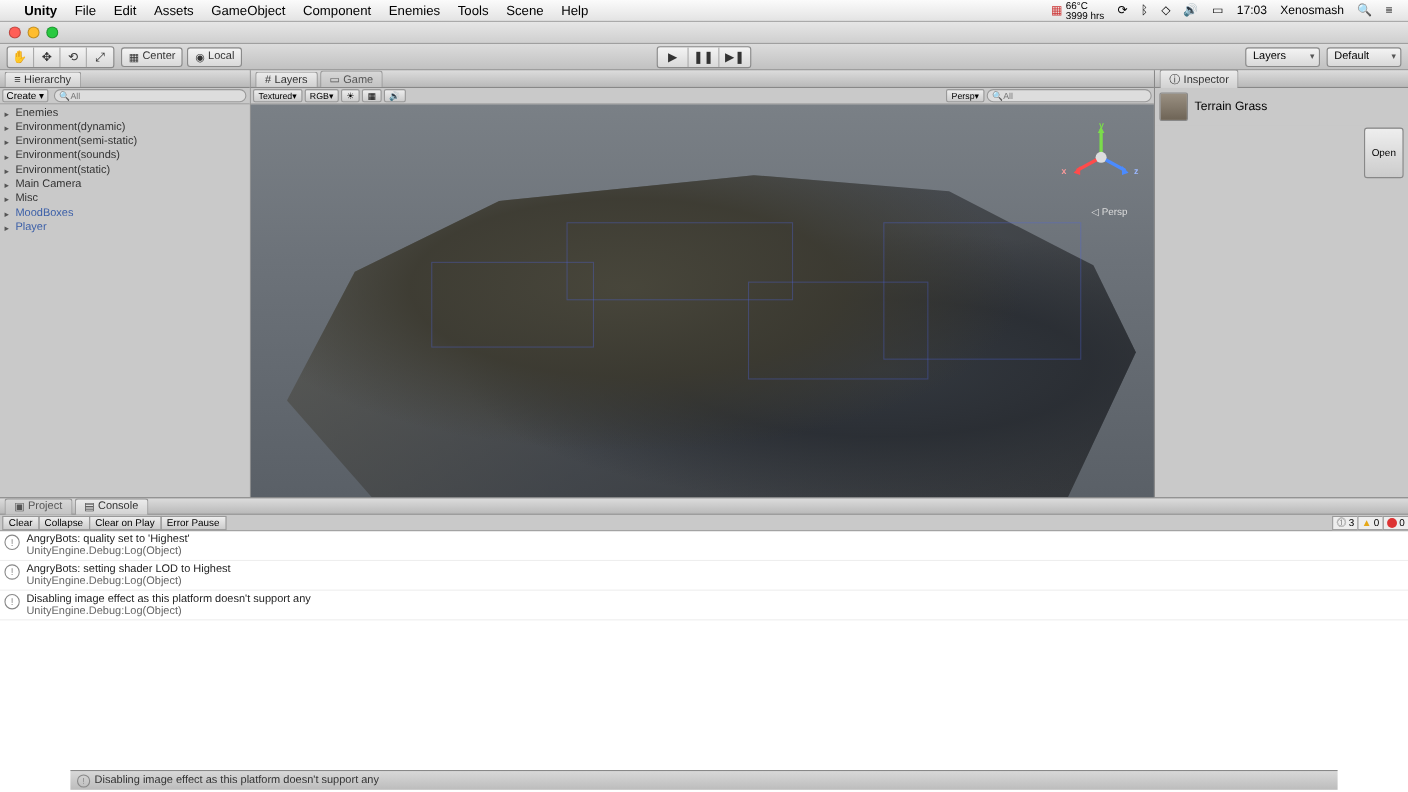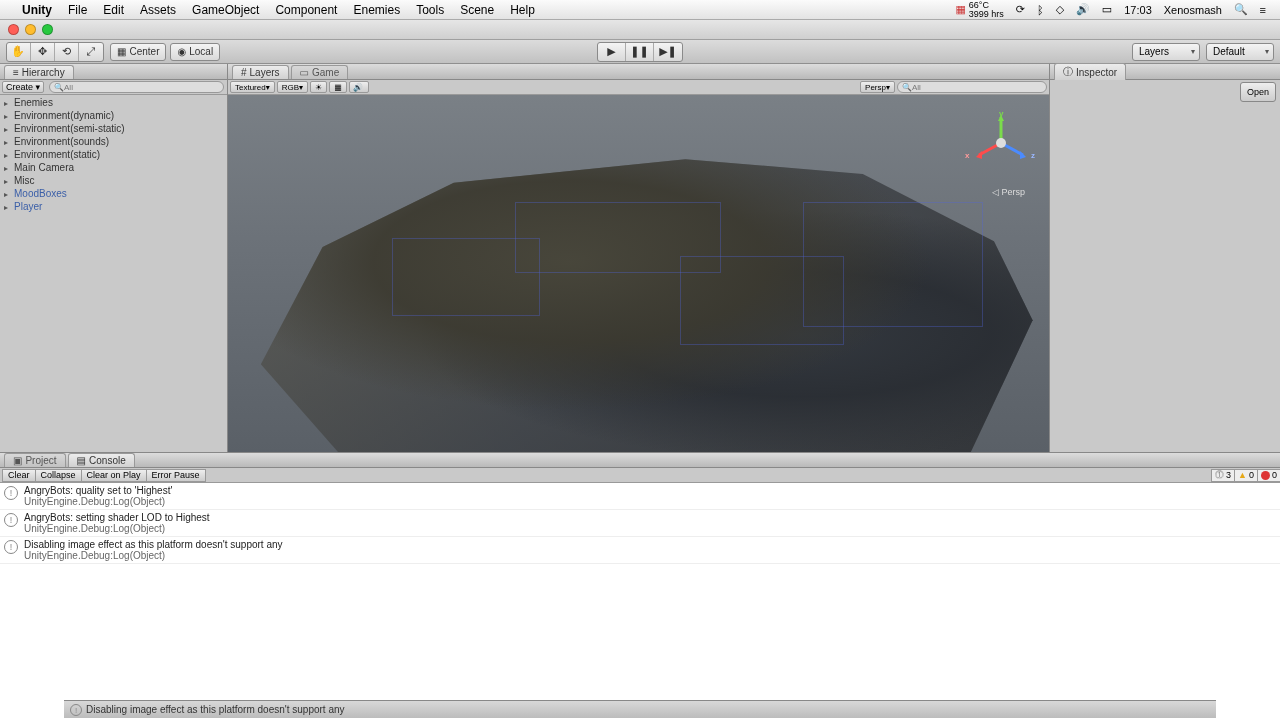--- a/index.html
+++ b/index.html
@@ -64,21 +64,21 @@
 .wire { position:absolute; border:1px solid rgba(80,100,220,.35); }
 .gizmo { position:absolute; right:18px; top:18px; width:60px; height:60px; }
 .gizmo .axis{ position:absolute; font-size:8px; font-weight:bold; }
 .persp { position:absolute; right:24px; top:92px; font-size:9px; color:#ddd; }
 
 
 .inspector { width:230px; background:#c9c9c9; display:flex; flex-direction:column; }
 .inspector .asset-row{ display:flex; align-items:center; padding:4px; gap:6px; background:#c9c9c9;}
 .inspector .thumb{ width:26px; height:26px; background:linear-gradient(#9a9082,#6e6456); border:1px solid #888; border-radius:2px;}
 .inspector .open-row{ display:flex; justify-content:flex-end; padding:2px 4px; }
-.inspector .open-btn{ border:1px solid #888; border-radius:3px; padding:4px 6px; font-size:9px; background:linear-gradient(#eee,#ccc); }
+.inspector .open-btn{ border:1px solid #888; border-radius:3px; padding:17px 6px; font-size:9px; background:linear-gradient(#eee,#ccc); }
 
 
 .bottom { height:268px; background:#c1c1c1; display:flex; flex-direction:column; }
 .bottom .panel-header{ border-top:1px solid #888;}
 .console-tools { height:15px; background:#c9c9c9; border-bottom:1px solid #999; display:flex; align-items:center; font-size:9px; }
 .console-tools .btn{ border:1px solid #999; padding:0 5px; background:linear-gradient(#eee,#ccc); height:13px; display:flex; align-items:center; margin-left:-1px;}
 .console-tools .btn:first-child{margin-left:2px;}
 .console-tools .spacer{flex:1;}
 .console-tools .count{ display:flex; align-items:center; gap:2px; border:1px solid #999; padding:0 3px; height:13px; margin-right:-1px; background:#eee;}
 .console-body{ flex:1; background:#fff; overflow:auto; }
@@ -214,20 +214,24 @@
         <span class="axis" style="right:-4px; top:38px; color:#9bb8ff;">z</span>
       </div>
       <div class="persp">◁ <span>Persp</span></div>
     </div>
   </div>
 
   <div class="inspector">
     <div class="panel-header">
         <div class="tab">ⓘ <span>Inspector</span></div>
       </div>
+    <div class="asset-row">
+      <div class="thumb"></div>
+      <span>Terrain Grass</span>
+    </div>
     <div class="open-row">
         <span class="open-btn">Open</span>
       </div>
   </div>
 </div>
 
 <div class="bottom">
   <div class="panel-header">
     <div class="tab inactive">▣ <span>Project</span></div>
     <div class="tab">▤ <span>Console</span></div>

